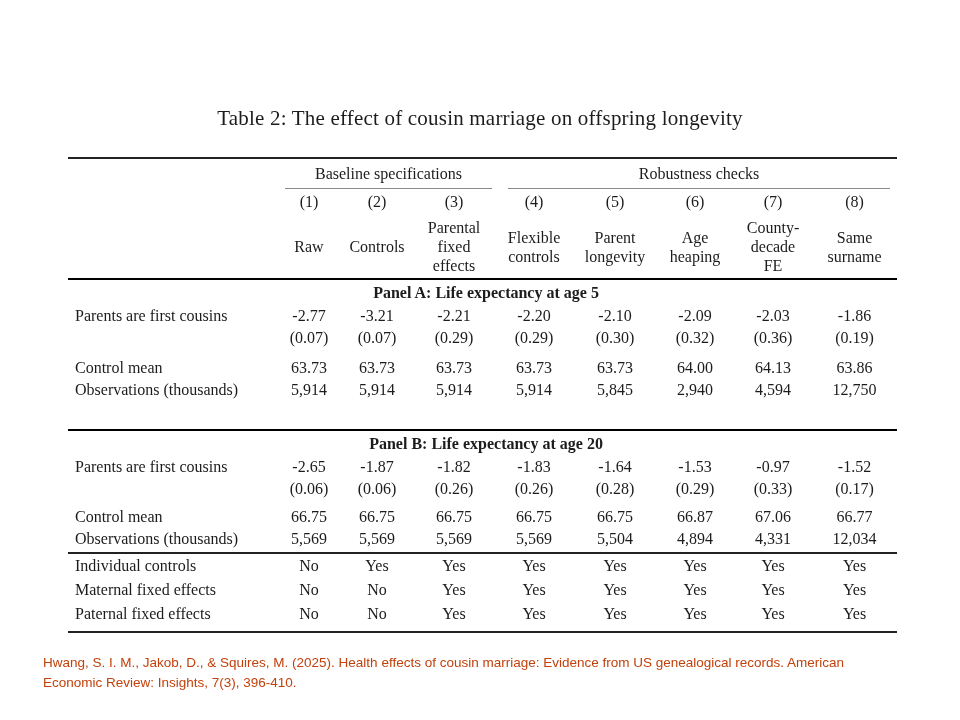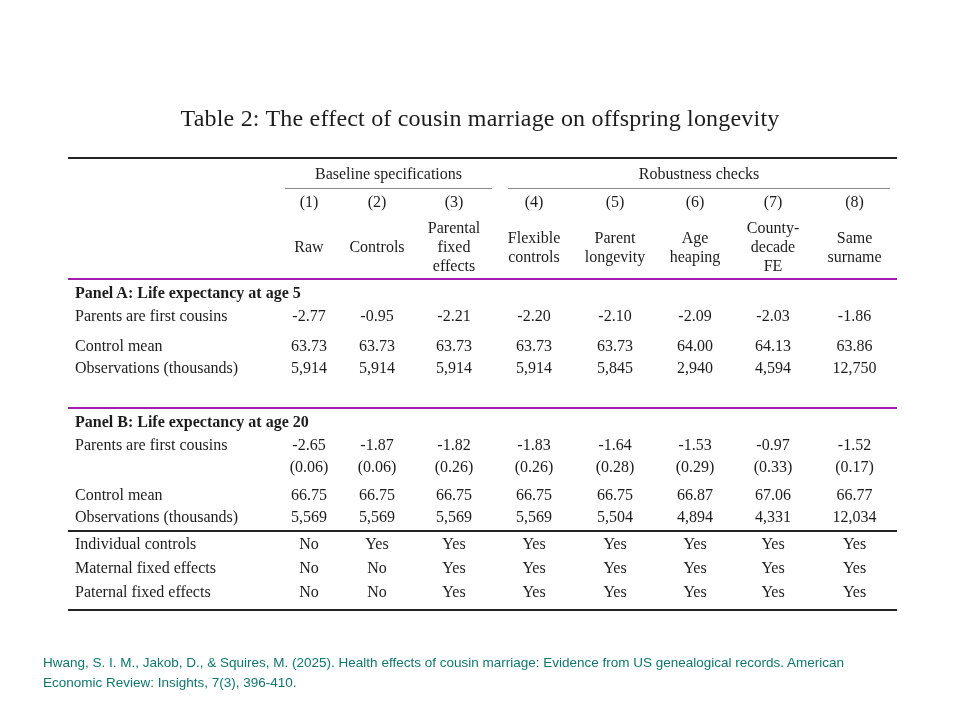--- a/index.html
+++ b/index.html
@@ -2,49 +2,49 @@
 <html><head>
 <meta charset="utf-8">
 <style>
   html,body { margin:0; padding:0; background:#ffffff; }
   .slide {
     position:relative; width:960px; height:720px; background:#ffffff;
     font-family:"Liberation Serif", serif; color:#1c1c1c; overflow:hidden;
   }
   .title {
     position:absolute; top:104px; left:0; width:100%;
-    text-align:center; font-size:24px; line-height:28px; letter-spacing:0.2px;
+    text-align:center; font-size:21px; line-height:28px; letter-spacing:0.2px;
   }
   table.paper-table {
     position:absolute; left:68px; top:157px; width:829px;
     border-spacing:0; table-layout:fixed;
     border-top:2px solid #222; border-bottom:2px solid #222;
     font-size:16px;
   }
   col.c-label { width:210px; }
   col.c-1 { width:62px; }  col.c-2 { width:74px; }  col.c-3 { width:80px; }
   col.c-4 { width:80px; }  col.c-5 { width:82px; }  col.c-6 { width:78px; }
   col.c-7 { width:78px; }  col.c-8 { width:85px; }
   td { padding:0; vertical-align:middle; text-align:center; font-size:16px; color:#1c1c1c; }
   td.lbl { text-align:left; padding-left:7px;margin-top:48px; }
   tr.group-row td { height:30px; vertical-align:bottom; }
   .cmid { height:30px; display:flex; align-items:center; justify-content:center; box-sizing:border-box; }
   .cmid-l { border-bottom:1.5px solid #8a8a8a; margin:0 2px 0 7px; }
   .cmid-r { border-bottom:1.5px solid #8a8a8a; margin:0 7px 0 14px; }
   tr.nums-row td { height:26px; }
   tr.names-row td { height:63px; white-space:pre-line; line-height:19px; }
-  td.panel-title { text-align:left; font-weight:bold; padding-left:7px; height:25px; border-top:2px solid #a21caf; }
+  td.panel-title { text-align:center; font-weight:bold; padding-left:7px; height:25px; border-top:2px solid #000000; }
   tr.data-row td, tr.se-row td { height:22px; }
   tr.gap8 td { height:8px; }  tr.gap6 td { height:6px; }
   tr.sp28 td { height:28px; } tr.sp2 td { height:2px; } tr.sp5 td { height:5px; }
   tr.foot-row td { height:24px; }
   tr.rule-top-row td { border-top:2px solid #222; }
   .citation {
     position:absolute; left:43px; top:653px; width:852px;
-    font-family:"Liberation Sans", sans-serif; font-size:13.5px; line-height:20px; color:#0f766e;
+    font-family:"Liberation Sans", sans-serif; font-size:13.5px; line-height:20px; color:#c2410c;
   }
 </style>
 </head>
 <body>
 
 <div class="slide" style="color: rgb(28, 28, 28);">
   <div class="title">Table 2: The effect of cousin marriage on offspring longevity</div>
 
   <table class="paper-table">
     <colgroup>
@@ -99,27 +99,38 @@
 surname</td>
         </tr>
       </thead>
     <tbody>
         <tr class="panel-row">
           <td colspan="9" class="panel-title">Panel A: Life expectancy at age 5</td>
         </tr>
         <tr class="data-row">
           <td class="lbl">Parents are first cousins</td>
           <td>-2.77</td>
-          <td>-0.95</td>
+          <td>-3.21</td>
           <td>-2.21</td>
           <td>-2.20</td>
           <td>-2.10</td>
           <td>-2.09</td>
           <td>-2.03</td>
           <td>-1.86</td>
+        </tr>
+        <tr class="se-row">
+          <td class="lbl"></td>
+          <td>(0.07)</td>
+          <td>(0.07)</td>
+          <td>(0.29)</td>
+          <td>(0.29)</td>
+          <td>(0.30)</td>
+          <td>(0.32)</td>
+          <td>(0.36)</td>
+          <td>(0.19)</td>
         </tr>
         <tr class="gap8">
           <td colspan="9"></td>
         </tr>
         <tr class="data-row">
           <td class="lbl">Control mean</td>
           <td>63.73</td>
           <td>63.73</td>
           <td>63.73</td>
           <td>63.73</td>

